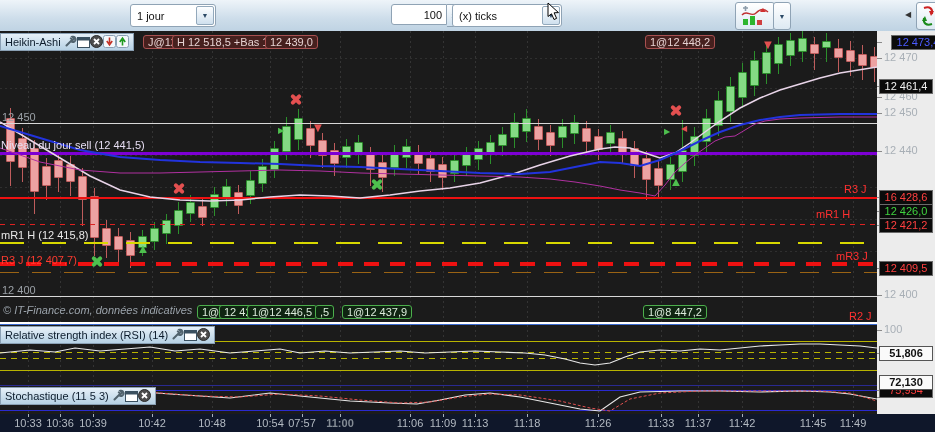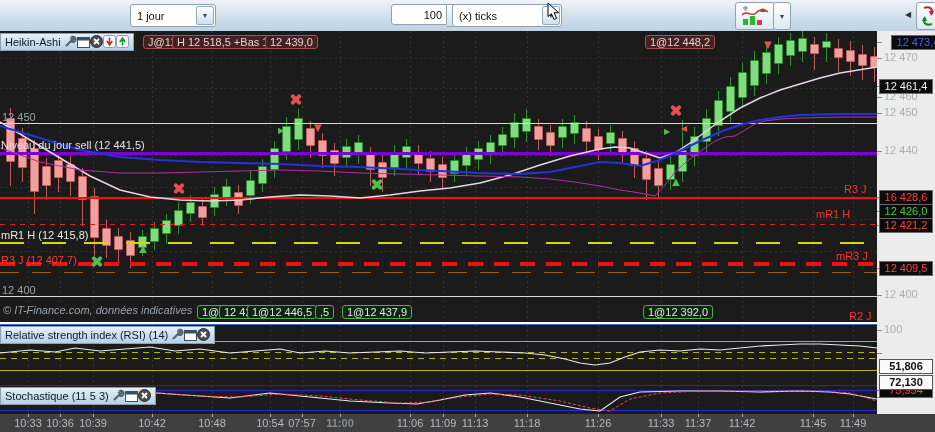--- a/index.html
+++ b/index.html
@@ -50,21 +50,21 @@
   .bub-red{background:#46201e;border:1px solid #a85050;color:#e6d2d2;}
   .bub-green{background:#0f2411;border:1px solid #4cae4c;color:#dcecdc;}
   .copyright{position:absolute;font-style:italic;color:#9aa2aa;z-index:25;white-space:nowrap;}
   
   .ax{position:absolute;left:884px;color:#a8afb6;z-index:5;}
   .axbox{position:absolute;left:879px;width:52px;height:13px;line-height:13px;background:#0b0b0b;
          border:1px solid #6a6a6a;text-align:center;z-index:6;font-size:11px;}
   .k-blue{color:#4b5bff;margin-left:12px;} .k-white{color:#f2f2f2;} .k-red{color:#ff4040;} .k-green{color:#3fd23f;}
   .k-light{background:#fafafa;border:1px solid #555;color:#111;font-weight:bold;}
   .tick{position:absolute;left:877px;width:5px;height:1px;background:#8a8a8a;z-index:4;}
-  .tax{position:absolute;top:414px;left:0;width:935px;height:18px;background:#404040;}
+  .tax{position:absolute;top:414px;left:0;width:935px;height:18px;background:#0f172a;}
   .tl{position:absolute;top:3px;transform:translateX(-50%);color:#b3bac2;}
   .tl.bold{font-weight:bold;color:#848c95;}
   .ttick{position:absolute;top:0;width:1px;height:3px;background:#a8b0b8;}
   svg.lines{position:absolute;left:0;top:0;z-index:15;pointer-events:none;}
 </style>
 </head>
 <body>
 
 <div id="app">
 
@@ -132,21 +132,21 @@
       <div class="axbox k-green" style="top: 173px; left: 2px;">12 426,0</div>
       <div class="tick" style="top: 194px; left: 0px;"></div>
       <div class="axbox k-red" style="top: 187px; left: 2px;">12 421,2</div>
       <div class="tick" style="top: 237px; left: 0px;"></div>
       <div class="axbox k-red" style="top: 230px; left: 2px;">12 409,5</div>
       <div class="tick" style="top: 264px; left: 0px;"></div>
       <div class="ax" style="top: 257px; left: 7px;">12 400</div>
       <div class="tick" style="top: 299px; left: 0px;"></div>
       <div class="ax" style="top: 292px; left: 7px;">100</div>
       <div class="tick" style="top: 322px; left: 0px;"></div>
-      <div class="axbox k-light" style="top: 328px; left: 2px;">51,806</div>
+      <div class="axbox k-light" style="top: 315px; left: 2px;">51,806</div>
       <div class="tick" style="top: 359px; left: 0px;"></div>
       <div class="axbox k-red" style="top: 352px; left: 2px;">75,954</div>
       <div class="tick" style="top: 366px; left: 0px;"></div>
       <div class="axbox k-light" style="top: 344px; left: 2px;">72,130</div>
     </div>
 
   <div class="panel" id="main-plot">
     <div class="tstrip" style="left:0;top:2px">
       <span>Heikin-Ashi</span>
       <span class="strip-icons"><span class="ic">
@@ -396,21 +396,21 @@
       <div class="plbl" style="left: 849px; top: 279px; color: rgb(255, 48, 48);">R2 J</div>
       <div class="bub bub-red" style="left: 143px; top: 4px;">J@12 434,2</div>
       <div class="bub bub-red" style="left: 172px; top: 4px;">H 12 518,5 +Bas 12 366,5</div>
       <div class="bub bub-red" style="left: 265px; top: 4px;">12 439,0</div>
       <div class="bub bub-red" style="left: 645px; top: 4px;">1@12 448,2</div>
       <div class="bub bub-green" style="left: 197px; top: 274px;">1@12 417,2</div>
       <div class="bub bub-green" style="left: 219px; top: 274px;">12 423,2</div>
       <div class="bub bub-green" style="left: 247px; top: 274px;">1@12 446,5</div>
       <div class="bub bub-green" style="left: 315px; top: 274px;">,5</div>
       <div class="bub bub-green" style="left: 342px; top: 274px;">1@12 437,9</div>
-      <div class="bub bub-green" style="left: 643px; top: 274px;">1@12 392,0</div>
+      <div class="bub bub-green" style="left: 643px; top: 274px;">1@8 447,2</div>
       <div class="copyright" style="left: 3px; top: 273px;">© IT-Finance.com, données indicatives</div>
     </div>
 
   <div class="panel" id="rsi-plot">
     <div class="tstrip" style="left:0;top:1px">
       <span>Relative strength index (RSI) (14)</span>
       <span class="strip-icons"><span class="ic">
             <svg width="13" height="13">
               <path d="M2.5 10.5 L7 6 M7 6 a2.6 2.6 0 1 0 1.4-4.2 l1.8 1.8 -1.6 1.6 -1.8-1.8" stroke="#51636e" stroke-width="2" fill="none" stroke-linecap="round"></path>
             </svg>

